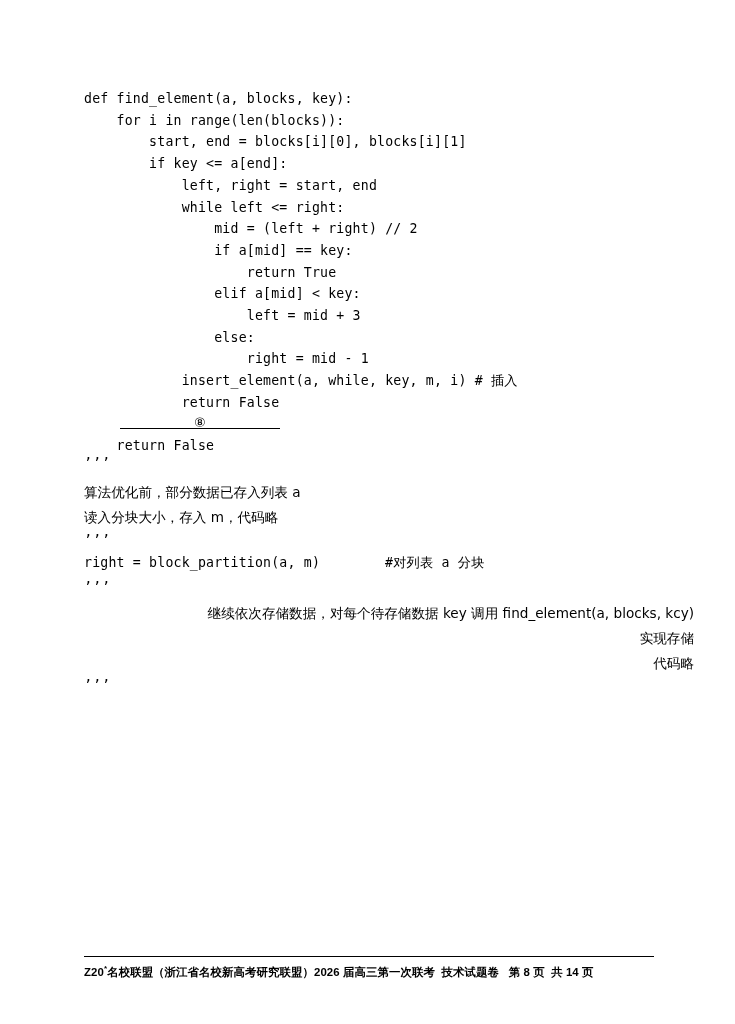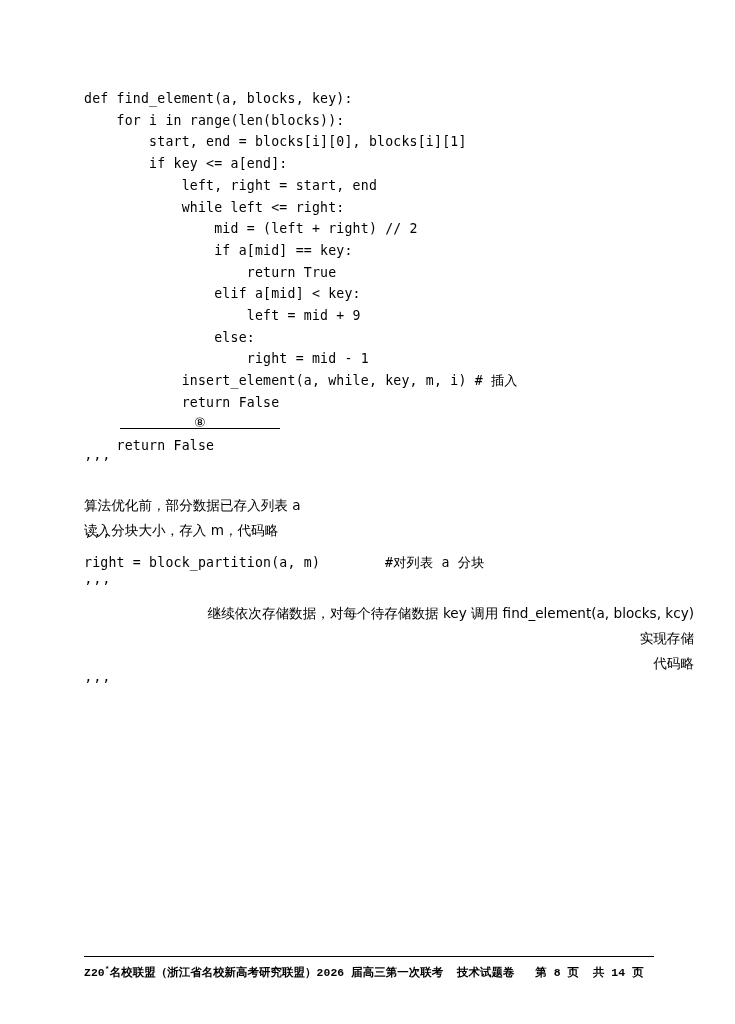--- a/index.html
+++ b/index.html
@@ -82,21 +82,21 @@
     bottom: 44px;
     width: 570px;
   }
   .footer-rule {
     width: 570px;
     height: 1.1px;
     background: #000000;
     margin-bottom: 7px;
   }
   .footer-text {
-    font-family: Liberation Mono, monospace;
+    font-family: Liberation Sans, sans-serif;
     font-size: 11.4px;
     font-weight: bold;
     color: #000000;
     white-space: pre;
     letter-spacing: 0.1px;
   }
   .footer-text .sup {
     font-size: 8px;
     vertical-align: super;
   }
@@ -110,39 +110,39 @@
     <div class="code-line">def find_element(a, blocks, key):</div>
     <div class="code-line">    for i in range(len(blocks)):</div>
     <div class="code-line">        start, end = blocks[i][0], blocks[i][1]</div>
     <div class="code-line">        if key &lt;= a[end]:</div>
     <div class="code-line">            left, right = start, end</div>
     <div class="code-line">            while left &lt;= right:</div>
     <div class="code-line">                mid = (left + right) // 2</div>
     <div class="code-line">                if a[mid] == key:</div>
     <div class="code-line">                    return True</div>
     <div class="code-line">                elif a[mid] &lt; key:</div>
-    <div class="code-line">                    left = mid + 9</div>
+    <div class="code-line">                    left = mid + 3</div>
     <div class="code-line">                else:</div>
     <div class="code-line">                    right = mid - 1</div>
     <div class="code-line">            insert_element(a, while, key, m, i) # 插入</div>
     <div class="code-line">            return False</div>
 
     <div class="blank-row">
       <div class="blank-rule"></div>
       <div class="blank-mark">⑧</div>
     </div>
 
     <div class="code-line">    return False</div>
   </div>
 
   <div class="prose" style="top: 454px;">
     <div class="quote-line">’’’</div>
   </div>
 
-  <div class="prose" style="top: 493px;">
+  <div class="prose" style="top: 480px;">
     <div class="prose-line">算法优化前，部分数据已存入列表 a</div>
     <div class="prose-line">读入分块大小，存入 m，代码略</div>
   </div>
 
   <div class="prose" style="top: 531px;">
     <div class="quote-line">’’’</div>
   </div>
 
   <div class="prose" style="top: 552px;">
     <div class="code-line" style="display:inline-block;">right = block_partition(a, m)</div>

